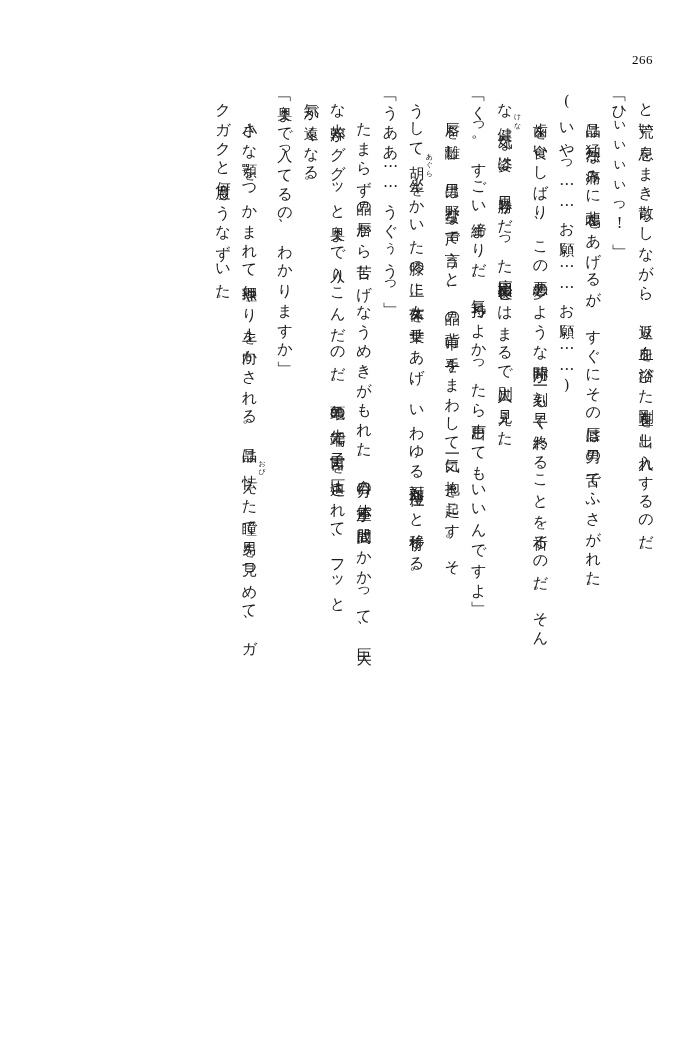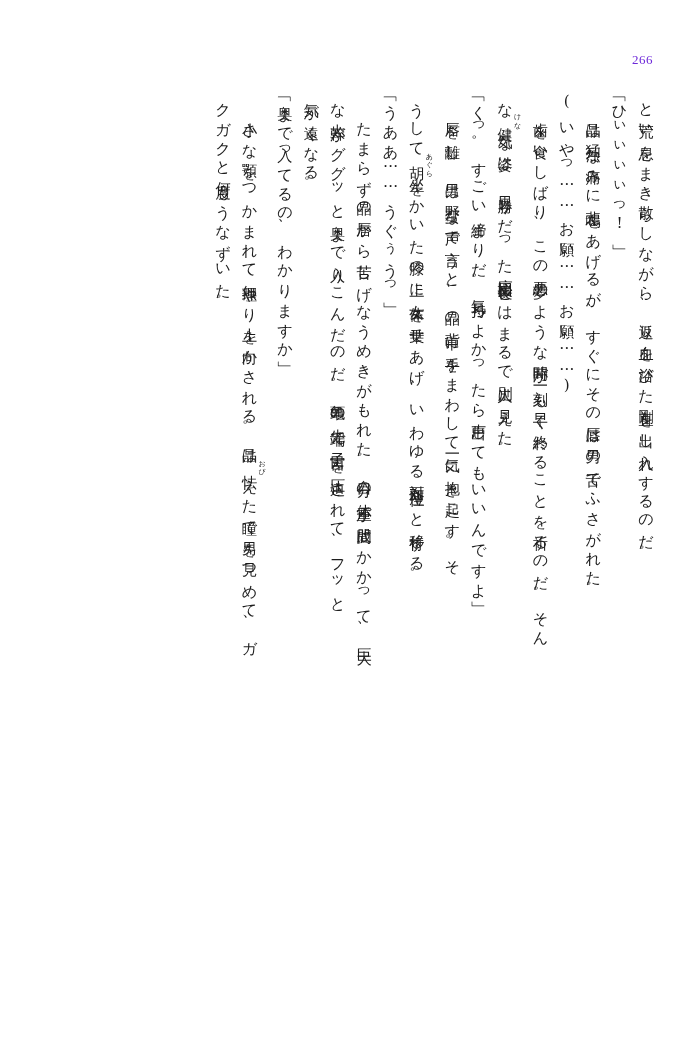--- a/index.html
+++ b/index.html
@@ -17,21 +17,21 @@
     height: 1050px;
     background: #ffffff;
     overflow: hidden;
   }
   #page-number {
     position: absolute;
     top: 52px;
     right: 44px;
     font-size: 13px;
     letter-spacing: 0.5px;
-    color: #6d28d9;
+    color: #000000;
     font-family: "Liberation Serif", "DejaVu Serif", serif;
   }
   #text-body {
     position: absolute;
     top: 92px;
     right: 44px;
     left: 44px;
     height: 900px;
     display: flex;
     flex-direction: row-reverse;

